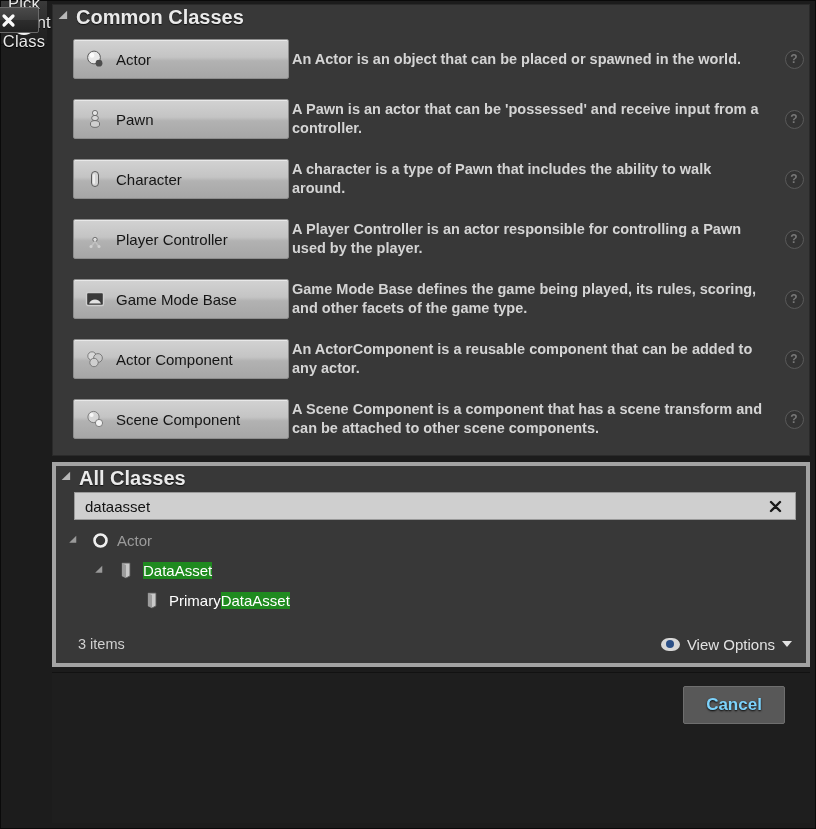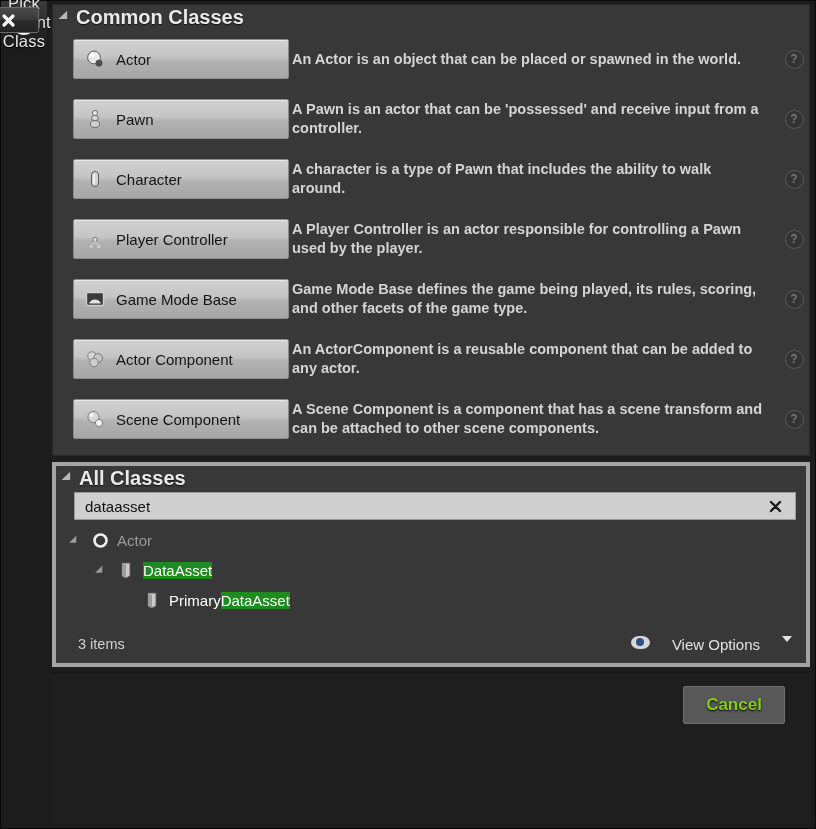--- a/index.html
+++ b/index.html
@@ -237,22 +237,22 @@
     display: flex;
     align-items: center;
     height: 30px;
     padding: 0 14px 0 22px;
     margin-top: 14px;
   }
   .items-count { color: #d0d0d0; font-size: 14.5px; }
   .view-options {
     margin-left: auto;
     display: flex;
-    align-items: flex-start;
-    gap: 22px;
+    align-items: center;
+    gap: 7px;
     cursor: pointer;
     color: #e2e2e2;
     font-size: 15px;
   }
   .eye {
     width: 19px; height: 13px;
     border-radius: 50% / 60%;
     background: #d7d7d7;
     display: flex; align-items: center; justify-content: center;
   }
@@ -277,21 +277,21 @@
     margin: 5px 5px 5px 5px;
     position: relative;
   }
   .cancel-btn {
     position: absolute;
     right: 25px; top: 13px;
     width: 102px; height: 38px;
     background: #585858;
     border: 1px solid #6e6e6e;
     border-radius: 2px;
-    color: #84cc16;
+    color: #7dd3fc;
     font-size: 17px;
     font-weight: bold;
     display: flex;
     align-items: center;
     justify-content: center;
     cursor: pointer;
     text-shadow: 0 1px 2px #000;
   }
 
   svg { display: block; }

